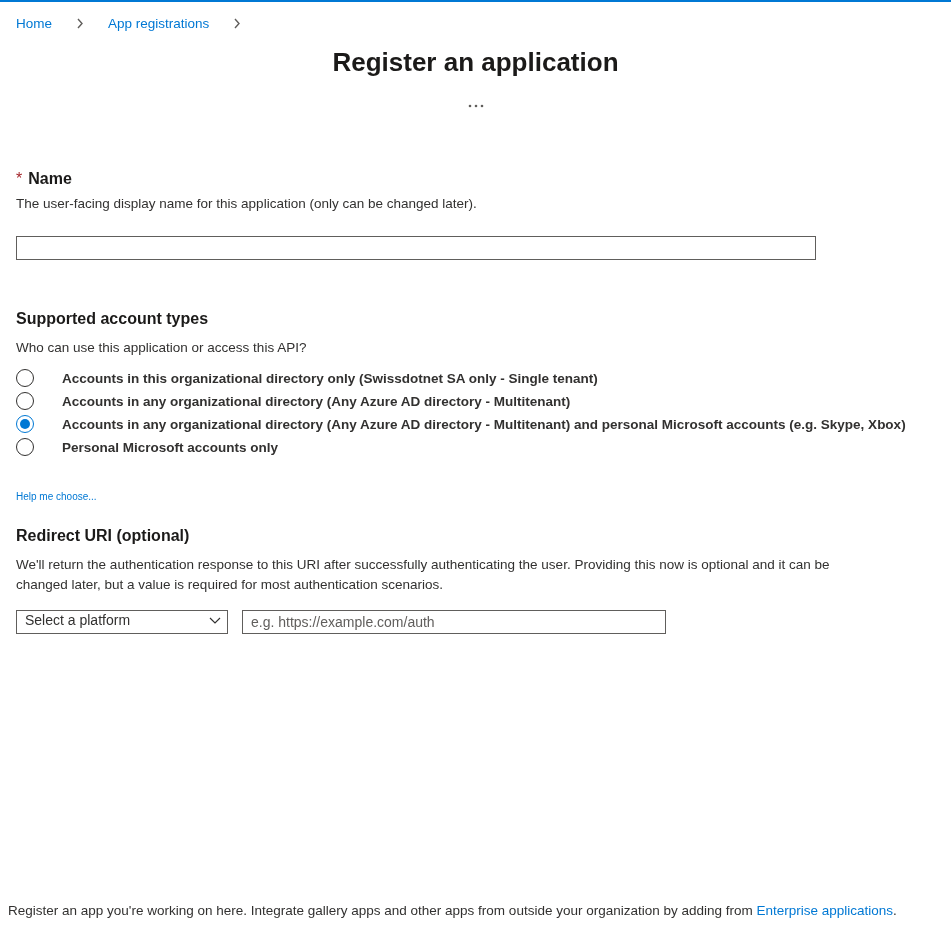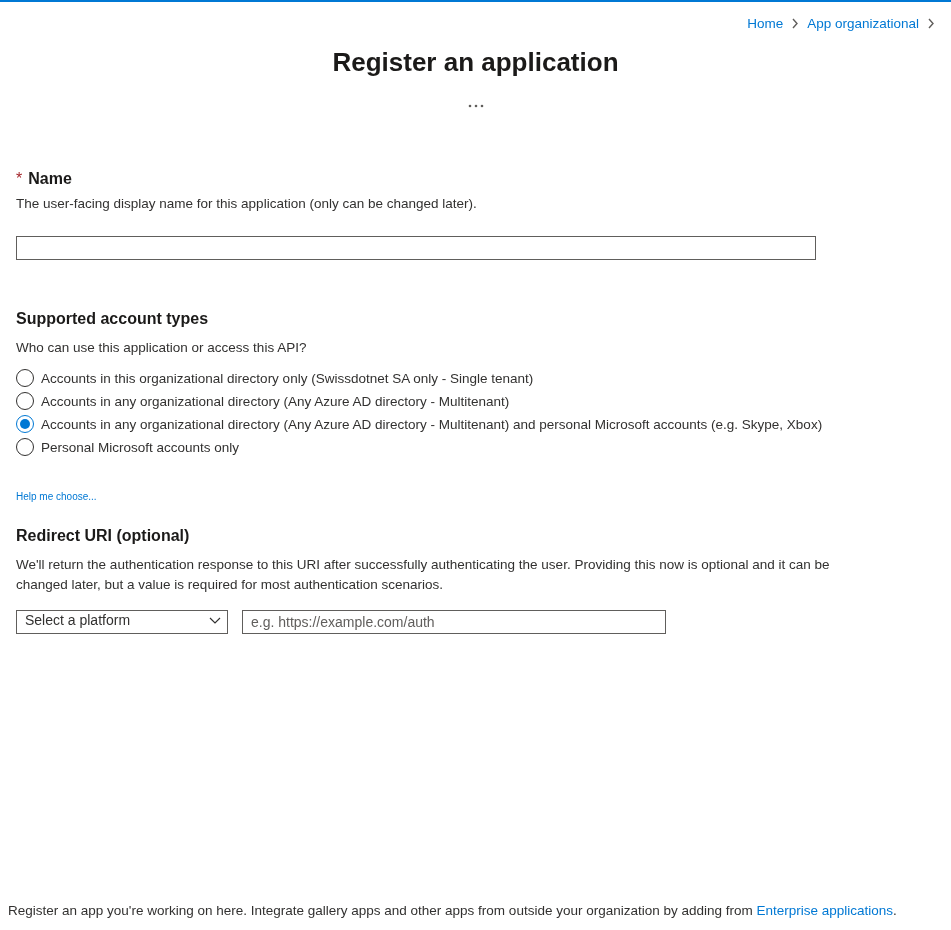--- a/index.html
+++ b/index.html
@@ -13,24 +13,23 @@
     position: relative;
     background: #fff;
   }
   .page {
     padding: 10px 16px 0 16px;
   }
   
   .breadcrumb {
     display: flex;
     align-items: center;
-    gap: 8px;
+    gap: 24px;
     font-size: 13.5px;
     margin-top: 4px;
-    justify-content: flex-end;
   }
   .breadcrumb a { color: #0078d4; text-decoration: none; }
   .breadcrumb .sep { color: #605e5c; }
   .breadcrumb .sep svg { display:block; }
 
   
   .title-row {
     display:flex; align-items:center; gap:16px;
     margin-top: 16px;
     flex-direction: column;
@@ -84,23 +83,24 @@
     border: 1px solid #605e5c;
     padding: 1px 8px;
     font-size: 14px;
     font-family: Liberation Sans, sans-serif;
   }
   input::placeholder { color: #605e5c; }
 
   
   .radio-list { margin-top: 6px; }
   .radio-item {
-    display:flex; align-items:center; gap:7px;
+    display:flex; align-items:center; gap:28px;
     margin: 5px 0;
     cursor: pointer;
+    font-weight: bold;
   }
   .radio-outer {
     width:18px; height:18px; border-radius:50%;
     border: 1.5px solid #323130;
     display:flex; align-items:center; justify-content:center;
     flex-shrink:0;
   }
   .radio-item.selected .radio-outer { border-color:#0078d4; }
   .radio-inner {
     width:10px; height:10px; border-radius:50%;
@@ -142,21 +142,21 @@
 
 <div class="page">
 
   <nav class="breadcrumb">
     <a href="#">Home</a>
     <span class="sep">
       <svg width="8" height="11" viewBox="0 0 8 11">
           <path d="M2 1 L6 5.5 L2 10" stroke="#605e5c" stroke-width="1.4" fill="none"></path>
         </svg>
     </span>
-    <a href="#">App organizational</a>
+    <a href="#">App registrations</a>
     <span class="sep">
       <svg width="8" height="11" viewBox="0 0 8 11">
           <path d="M2 1 L6 5.5 L2 10" stroke="#605e5c" stroke-width="1.4" fill="none"></path>
         </svg>
     </span>
   </nav>
 
   <div class="title-row">
     <h1 class="page-title">Register an application</h1>
     <span class="more-btn">

